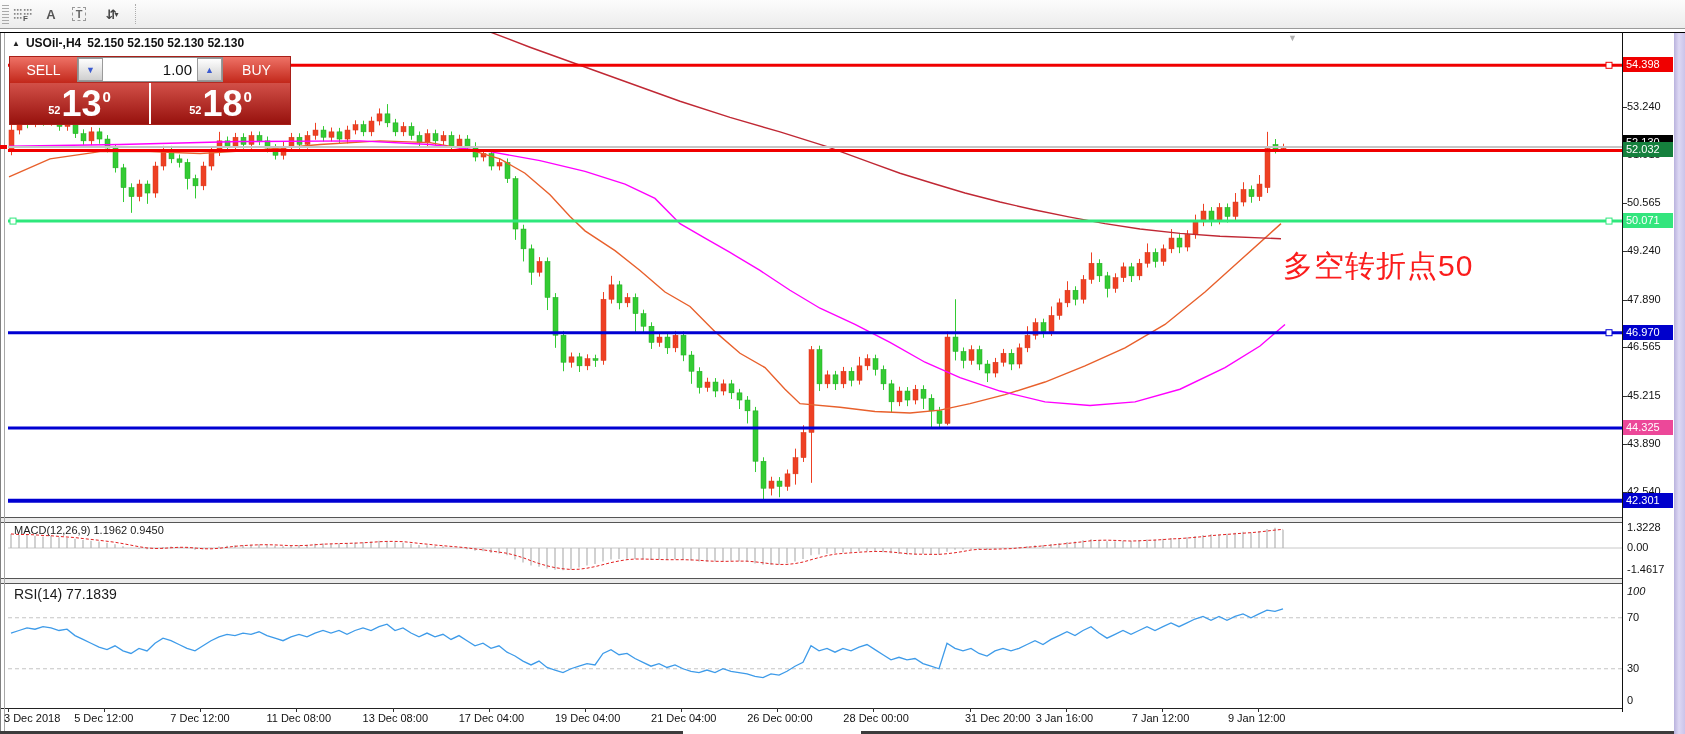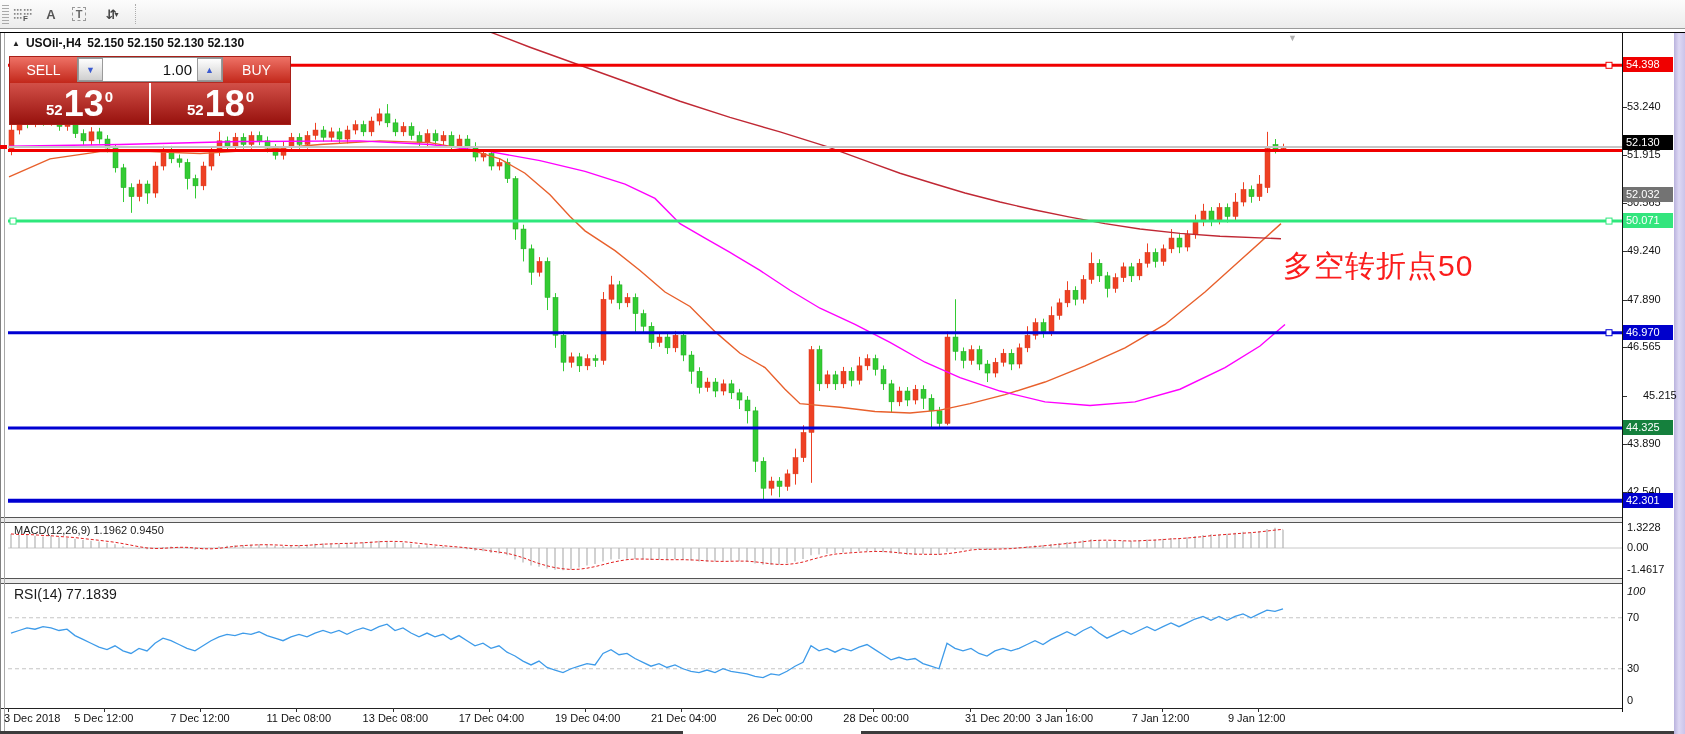--- a/index.html
+++ b/index.html
@@ -50,21 +50,21 @@
   .stepper{width:146px;height:25px;background:#e8e8e8;display:flex;border:1px solid #8f8f8f;box-sizing:border-box;}
   .spin{width:25px;height:100%;display:flex;align-items:center;justify-content:center;
     background:linear-gradient(#fefefe,#cfcfcf);border:1px solid #9a9a9a;box-sizing:border-box;
     color:#3c5bd0;font-size:9px;cursor:pointer;}
   .vol-input{flex:1;border:none;outline:none;text-align:right;font-size:15px;color:#111;
     padding:0 5px 0 0;background:#fff;font-family:inherit;min-width:0;}
   .tp-row2{height:41px;display:flex;}
   .price-box{flex:1;display:flex;align-items:center;justify-content:center;cursor:pointer;
     background:linear-gradient(#d25048,#97110d);color:#fff;}
   .price-box.left{border-right:2px solid #fff;}
-  .p-small{font-size:15px;font-weight:bold;margin-top:12px;}
+  .p-small{font-size:11px;font-weight:bold;margin-top:12px;}
   .p-big{font-size:36px;font-weight:bold;line-height:36px;margin:0 1px;}
   .p-sup{font-size:15px;font-weight:bold;margin-bottom:14px;}
   
   #price-scale{left:1623px;top:33px;width:51px;height:700px;z-index:6;}
   .ps-plain{position:absolute;left:4px;font-size:11px;color:#111;white-space:nowrap;}
   .ps-tick{position:absolute;left:0;width:4px;height:1px;background:#333;}
   .ps-tag{position:absolute;left:0;width:47px;height:15px;font-size:11px;color:#fff;
     line-height:15px;padding-left:3px;white-space:nowrap;}
   #ind-label-macd{left:14px;top:524px;font-size:11px;color:#1a1a1a;z-index:6;}
   #ind-label-rsi{left:14px;top:586px;font-size:14px;color:#1a1a1a;z-index:6;}
@@ -152,31 +152,31 @@
     <div class="ps-plain" style="top: 114.7px;">51.915</div>
     <div class="ps-tick" style="top: 170.3px;"></div>
     <div class="ps-plain" style="top: 163.3px;">50.565</div>
     <div class="ps-tick" style="top: 218px;"></div>
     <div class="ps-plain" style="top: 211px;">49.240</div>
     <div class="ps-tick" style="top: 266.6px;"></div>
     <div class="ps-plain" style="top: 259.6px;">47.890</div>
     <div class="ps-tick" style="top: 314.3px;"></div>
     <div class="ps-plain" style="top: 307.3px;">46.565</div>
     <div class="ps-tick" style="top: 362.9px;"></div>
-    <div class="ps-plain" style="top: 355.9px; margin-left: 16px;">45.215</div>
+    <div class="ps-plain" style="top: 355.9px;">45.215</div>
     <div class="ps-tick" style="top: 410.6px;"></div>
     <div class="ps-plain" style="top: 403.6px;">43.890</div>
     <div class="ps-tick" style="top: 459.2px;"></div>
     <div class="ps-plain" style="top: 452.2px;">42.540</div>
     <div class="ps-tag" style="top: 101.96px; background: rgb(0, 0, 0);">52.130</div>
     <div class="ps-tag" style="top: 24.312px; background: rgb(240, 0, 0);">54.398</div>
-    <div class="ps-tag" style="top: 109.488px; background: #737373; margin-top: 45px;">52.032</div>
+    <div class="ps-tag" style="top: 109.488px; background: #15803d;">52.032</div>
     <div class="ps-tag" style="top: 180.084px; background: rgb(51, 229, 125);">50.071</div>
     <div class="ps-tag" style="top: 291.72px; background: rgb(0, 0, 204);">46.970</div>
-    <div class="ps-tag" style="top: 386.94px; background: #15803d;">44.325</div>
+    <div class="ps-tag" style="top: 386.94px; background: #ec4899;">44.325</div>
     <div class="ps-tag" style="top: 459.804px; background: rgb(0, 0, 204);">42.301</div>
     <div class="ps-plain" style="top: 487.801px;">1.3228</div>
     <div class="ps-plain" style="top: 508px;">0.00</div>
     <div class="ps-plain" style="top: 530.32px;">-1.4617</div>
     <div class="ps-plain" style="top: 552px; font-style: italic;">100</div>
     <div class="ps-plain" style="top: 577.75px;">70</div>
     <div class="ps-plain" style="top: 628.75px;">30</div>
     <div class="ps-plain" style="top: 661px;">0</div>
   </div>
 <div id="time-scale">

